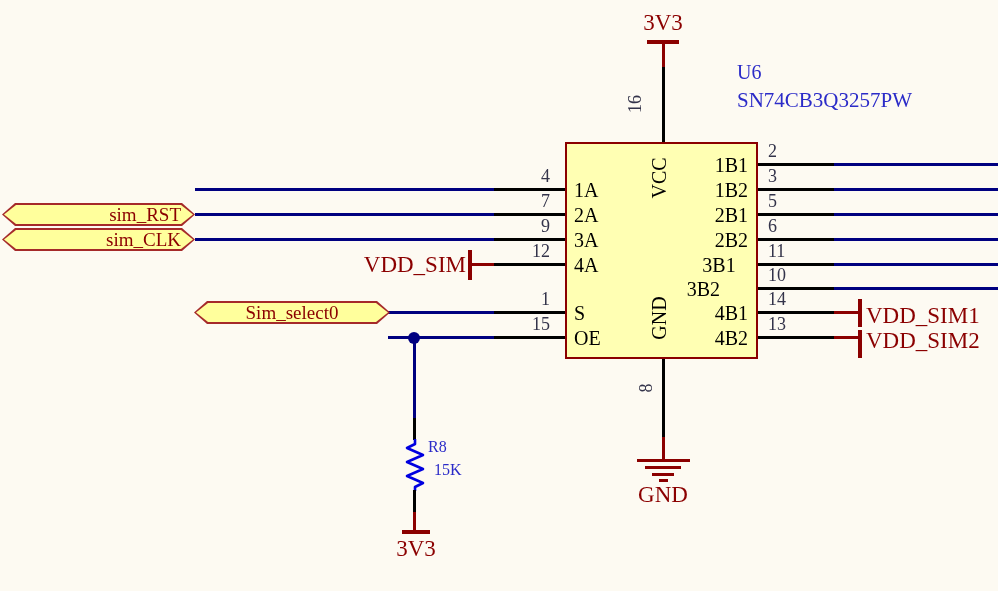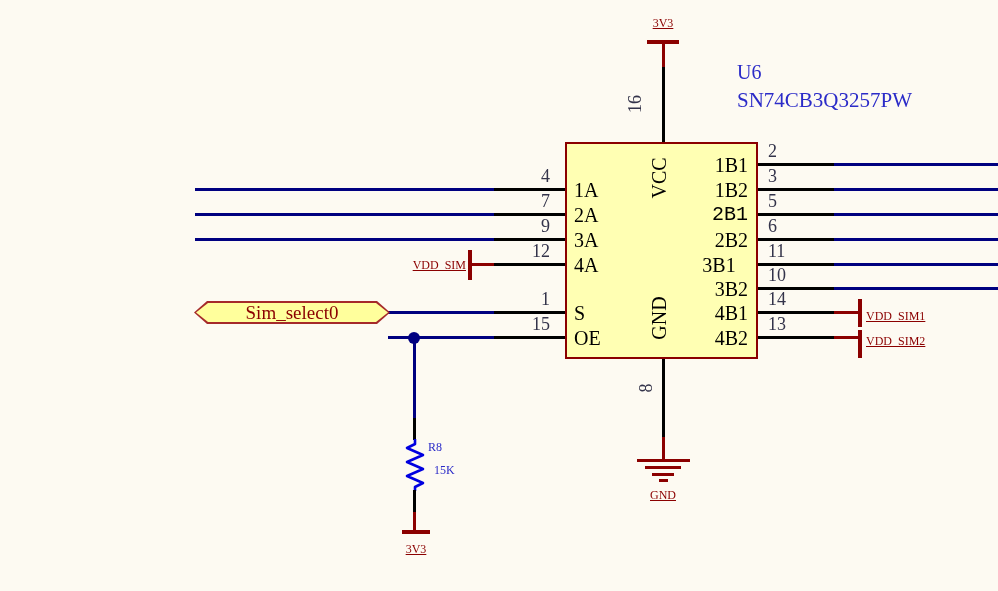--- a/index.html
+++ b/index.html
@@ -25,24 +25,24 @@
   .port .shape-outer { position:absolute; inset:0;
     background:var(--port-border,#A52A2A);
     clip-path:polygon(13px 0, calc(100% - 13px) 0, 100% 50%, calc(100% - 13px) 100%, 13px 100%, 0 50%); }
   .port .shape-inner { position:absolute; inset:2px;
     background:var(--port-fill,#FFFF9C);
     clip-path:polygon(12px 0, calc(100% - 12px) 0, 100% 50%, calc(100% - 12px) 100%, 12px 100%, 0 50%); }
   .port .plabel { position:absolute; inset:0; color:var(--port-text,#8B0000);
     font-size:19px; line-height:23px; }
   .plabel.right { text-align:right; padding-right:14px; }
   .plabel.center { text-align:center; }
-  .pwr-text { color:var(--power,#8B0000); font-size:12px; height:22px; line-height:22px;text-decoration:underline; }
+  .pwr-text { color:var(--power,#8B0000); font-size:23px; height:22px; line-height:22px; }
   .junction { position:absolute; width:12px; height:12px; border-radius:50%;
     background:var(--wire,#000080); }
-  .res-text { color:var(--resistor-text,#2B2BC8); font-size:12px; height:22px; line-height:22px; }
+  .res-text { color:var(--resistor-text,#2B2BC8); font-size:16px; height:22px; line-height:22px; }
 </style>
 </head>
 <body>
 
 <div id="canvas">
 
   <div class="chip"></div>
 
   <div class="t designator" style="left:737px; top:60px; font-size:20px; height:24px; line-height:24px;">U6</div>
   <div class="t designator" style="left:737px; top:88px; font-size:21px; height:24px; line-height:24px;">SN74CB3Q3257PW</div>
@@ -93,36 +93,36 @@
   <div class="t pin-name" style="left:690px; top:153px; width:58px; text-align:right;">1B1</div>
   <div class="wire" style="left:834px; top:163px; width:164px; height:3px;"></div>
 
   <div class="pin" style="left:758px; top:188px; width:76px; height:3px;"></div>
   <div class="t pin-num" style="left:768px; top:165px; width:60px;">3</div>
   <div class="t pin-name" style="left:690px; top:178px; width:58px; text-align:right;">1B2</div>
   <div class="wire" style="left:834px; top:188px; width:164px; height:3px;"></div>
 
   <div class="pin" style="left:758px; top:213px; width:76px; height:3px;"></div>
   <div class="t pin-num" style="left:768px; top:190px; width:60px;">5</div>
-  <div class="t pin-name" style="left:690px; top:203px; width:58px; text-align:right;font-family:Liberation Mono, monospace;">2B1</div>
+  <div class="t pin-name" style="left:690px; top:203px; width:58px; text-align:right;">2B1</div>
   <div class="wire" style="left:834px; top:213px; width:164px; height:3px;"></div>
 
   <div class="pin" style="left:758px; top:238px; width:76px; height:3px;"></div>
   <div class="t pin-num" style="left:768px; top:215px; width:60px;">6</div>
   <div class="t pin-name" style="left:690px; top:228px; width:58px; text-align:right;">2B2</div>
   <div class="wire" style="left:834px; top:238px; width:164px; height:3px;"></div>
 
   <div class="pin" style="left:758px; top:263px; width:76px; height:3px;"></div>
   <div class="t pin-num" style="left:768px; top:240px; width:60px;">11</div>
   <div class="t pin-name" style="left:690px; top:253px; width:58px; text-align:center;">3B1</div>
   <div class="wire" style="left:834px; top:263px; width:164px; height:3px;"></div>
 
   <div class="pin" style="left:758px; top:287px; width:76px; height:3px;"></div>
   <div class="t pin-num" style="left:768px; top:264px; width:60px;">10</div>
-  <div class="t pin-name" style="left:690px; top:277px; width:58px; text-align:right;">3B2</div>
+  <div class="t pin-name" style="left:662px; top:277px; width:58px; text-align:right;">3B2</div>
   <div class="wire" style="left:834px; top:287px; width:164px; height:3px;"></div>
 
   <div class="pin" style="left:758px; top:311px; width:76px; height:3px;"></div>
   <div class="t pin-num" style="left:768px; top:288px; width:60px;">14</div>
   <div class="t pin-name" style="left:690px; top:301px; width:58px; text-align:right;">4B1</div>
 
   <div class="pin" style="left:758px; top:336px; width:76px; height:3px;"></div>
   <div class="t pin-num" style="left:768px; top:313px; width:60px;">13</div>
   <div class="t pin-name" style="left:690px; top:326px; width:58px; text-align:right;">4B2</div>
 
@@ -138,20 +138,30 @@
   <div class="pwr" style="left:472px; top:263px; width:22px; height:3px;"></div>
 
   <div class="wire" style="left:195px; top:188px; width:299px; height:3px;"></div>
   <div class="wire" style="left:195px; top:213px; width:299px; height:3px;"></div>
   <div class="wire" style="left:195px; top:238px; width:299px; height:3px;"></div>
   <div class="wire" style="left:388px; top:311px; width:106px; height:3px;"></div>
   <div class="wire" style="left:388px; top:336px; width:106px; height:3px;"></div>
   <div class="wire" style="left:413px; top:338px; width:3px; height:80px;"></div>
   <div class="junction" style="left:408px; top:332px;"></div>
 
+  <div class="port" style="left:2px; top:203px; width:193px;">
+    <div class="shape-outer"></div>
+    <div class="shape-inner"></div>
+    <div class="plabel right">sim_RST</div>
+  </div>
+  <div class="port" style="left:2px; top:228px; width:193px;">
+    <div class="shape-outer"></div>
+    <div class="shape-inner"></div>
+    <div class="plabel right">sim_CLK</div>
+  </div>
   <div class="port" style="left:194px; top:301px; width:196px;">
     <div class="shape-outer"></div>
     <div class="shape-inner"></div>
     <div class="plabel center">Sim_select0</div>
   </div>
 
   <div class="pin" style="left:413px; top:418px; width:3px; height:22px;"></div>
   <svg style="position:absolute; left:403px; top:439px;" width="24" height="52" viewBox="0 0 24 52">
     <path d="M12 0 V5 L4 9 L20 16 L4 23 L20 30 L4 37 L20 44 L12 48 V52" fill="none" stroke="#0000E0" stroke-width="2.6" stroke-linejoin="round"></path>
   </svg>

